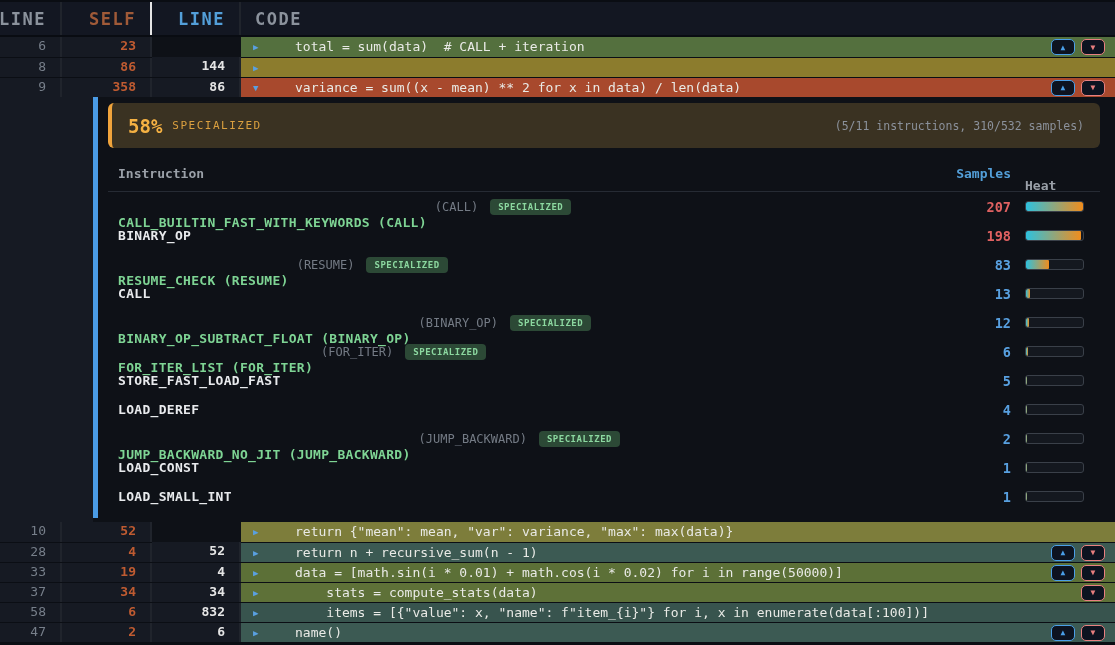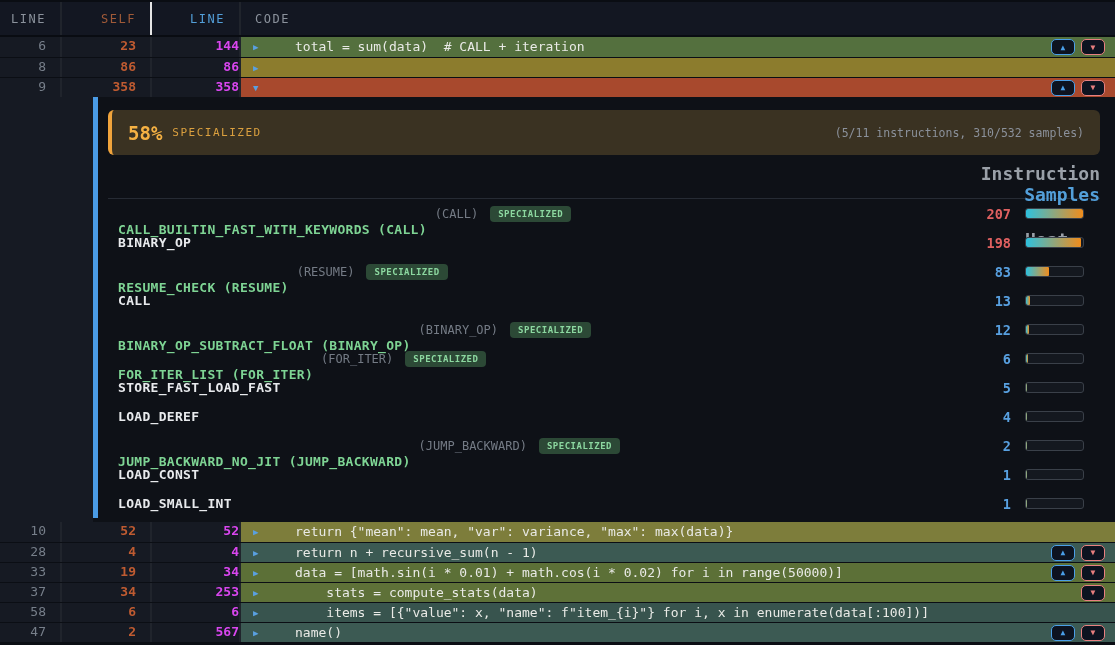--- a/index.html
+++ b/index.html
@@ -4,58 +4,58 @@
 <style>
   * { margin:0; padding:0; box-sizing:border-box; }
   html,body { background:#0e1117; }
   body { width:1115px; height:645px; overflow:hidden;
          font-family:"DejaVu Sans Mono", monospace; }
   .app { width:1115px; height:645px; background:#0e1117; display:flex; flex-direction:column; }
 
   
   .thead { display:flex; height:37px; background:#131722; border-top:2px solid #0a0d13;
            border-bottom:2px solid #090c12; align-items:center;
-           font-size:12px; font-weight:normal; letter-spacing:1.5px; color:#8b929c; }
+           font-size:17px; font-weight:bold; letter-spacing:1.5px; color:#8b929c; }
   .thead .hc { height:100%; display:flex; align-items:center; }
   .hc-line  { width:62px; justify-content:flex-end; padding-right:14px; border-right:2px solid #20242c; }
   .hc-self  { width:90px; justify-content:flex-end; padding-right:14px; color:#a05a38; border-right:2px solid #e5e5e5; }
   .hc-total { width:89px; justify-content:flex-end; padding-right:14px; color:#539fd9; border-right:2px solid #20242c; }
   .hc-code  { flex:1; padding-left:14px; }
 
   
   .crow { display:flex; height:20px; border-top:1px solid #0b0e14; }
   .crow:first-child { border-top:none; }
   .c { height:100%; font-size:13px; background:#161a23; line-height:18px; }
   .c-line  { width:62px; color:#777f8a; text-align:right; padding-right:14px; border-right:2px solid #20242c; }
   .c-self  { width:90px; color:#bf5b31; font-weight:bold; text-align:right; padding-right:14px; border-right:2px solid #20242c; }
-  .c-total { width:89px; color:#d946ef; font-weight:bold; text-align:right; border-right:2px solid #20242c; }
+  .c-total { width:89px; color:#e5e5e5; font-weight:bold; text-align:right; padding-right:14px; border-right:2px solid #20242c;margin-top:20px; }
   .c-code  { flex:1; display:flex; align-items:center; color:#e9eae6; overflow:hidden; }
   .tri { width:12px; margin-left:12px; font-size:9px; color:#5aa0e0; flex:none; }
   .codetext { margin-left:30px; white-space:pre; font-size:13px; flex:none; }
   .btns { margin-left:auto; display:flex; gap:6px; padding-right:10px; flex:none; }
   .nav { width:24px; height:16px; border-radius:5px; background:#0d1320; font-size:8px;
          display:flex; align-items:center; justify-content:center; cursor:pointer; font-family:inherit; }
   .nav.up   { border:1.5px solid #4a9fe8; color:#4a9fe8; }
   .nav.down { border:1.5px solid #e88080; color:#e87f7f; }
 
   
   .expanded { display:flex; height:425px; background:#0e1117; }
   .gutter { width:93px; background:#161a23; flex:none; }
   .accent { width:5px; background:#4a9be5; height:421px; flex:none; }
-  .panel  { flex:1; padding:13px 15px 0 10px; min-width:0; }
+  .panel  { flex:1; padding:6px 15px 0 10px; min-width:0; }
 
   .banner { height:45px; background:#3a3222; border-left:4px solid #f0a43c; border-radius:6px;
             display:flex; align-items:center; padding:0 16px; }
   .pct  { color:#f5b143; font-size:19px; font-weight:bold; }
   .speclabel { color:#dba03f; font-size:11px; letter-spacing:1.5px; margin-left:10px; }
   .note { margin-left:auto; color:#8b919b; font-size:11.5px; }
 
-  .insn-header { display:flex; align-items:flex-end; height:36px; margin-top:8px;
-                 border-bottom:1px solid #262b34; font-size:18px; font-weight:bold;
-                 color:#9aa0a8; padding-left:10px;flex-direction:column; }
+  .insn-header { display:flex; align-items:center; height:36px; margin-top:8px;
+                 border-bottom:1px solid #262b34; font-size:13px; font-weight:bold;
+                 color:#9aa0a8; padding-left:10px; }
   .ih-name { flex:1; }
   .ih-samples { width:80px; text-align:right; color:#539fd9; }
   .ih-heat { width:75px; margin-left:14px;margin-top:24px; }
 
   .irow { display:flex; align-items:center; height:29px; padding-left:10px; }
   .iname { font-size:13px; font-weight:bold; letter-spacing:0.3px; white-space:nowrap; }
   .iname.green { color:#7ed494;margin-top:31px; }
   .iname.white { color:#e8eaed; }
   .ibase  { color:#747b85; font-size:12px; margin-left:8px; white-space:nowrap; }
   .ibadge { background:#2c4936; color:#8cd8a0; font-size:9px; font-weight:bold; letter-spacing:0.5px;
@@ -107,20 +107,21 @@
       <span class="btns"></span>
     </div>
   </div>
 
   <div class="crow">
     <div class="c c-line">9</div>
     <div class="c c-self">358</div>
     <div class="c c-total">358</div>
     <div class="c c-code" style="background: rgb(168, 73, 45);">
       <span class="tri">▼</span>
+      <span class="codetext">variance = sum((x - mean) ** 2 for x in data) / len(data)</span>
       <span class="btns">
             <button class="nav up">▲</button>
             <button class="nav down">▼</button>
           </span>
     </div>
   </div>
 </div>
 
   <div class="expanded">
     <div class="gutter"></div>
@@ -316,21 +317,21 @@
       <span class="btns">
             <button class="nav up">▲</button>
             <button class="nav down">▼</button>
           </span>
     </div>
   </div>
 
   <div class="crow">
     <div class="c c-line">37</div>
     <div class="c c-self">34</div>
-    <div class="c c-total">253</div>
+    <div class="c c-total">832</div>
     <div class="c c-code" style="background: rgb(94, 113, 56);">
       <span class="tri">▶</span>
       <span class="codetext">    stats = compute_stats(data)</span>
       <span class="btns">
             <button class="nav down">▼</button>
           </span>
     </div>
   </div>
 
   <div class="crow">

